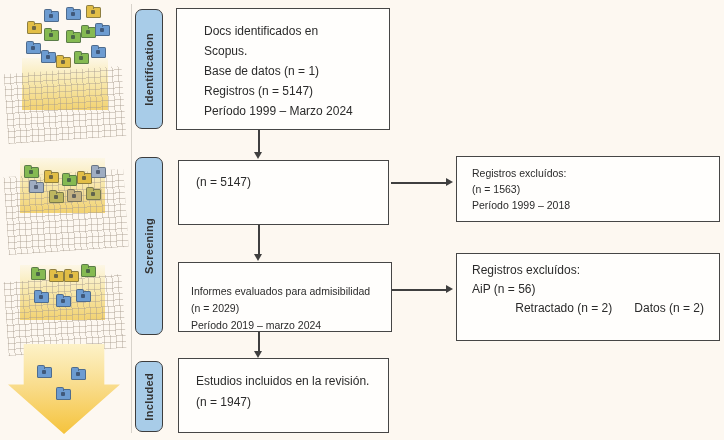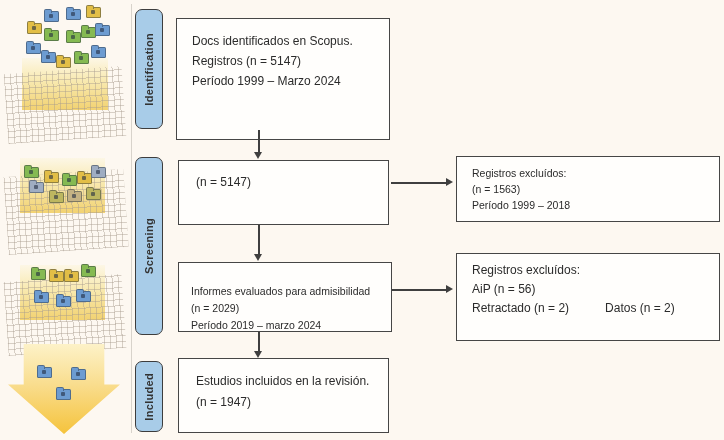--- a/index.html
+++ b/index.html
@@ -32,27 +32,27 @@
 
   
   .stage{position:absolute;left:135px;width:28px;box-sizing:border-box;
     background:#a8cce8;border:1.6px solid #3d3d3d;border-radius:7px;
     display:flex;align-items:center;justify-content:center;}
   .stage span{writing-mode:vertical-rl;transform:rotate(180deg);
     font-size:11px;font-weight:bold;color:#333;letter-spacing:.3px;white-space:nowrap;}
 
   
   .fbox{position:absolute;box-sizing:border-box;background:#fffefc;border:1.6px solid #464646;}
-  #box1{left:176px;top:8px;width:214px;height:122px;padding:12px 15px;font-size:12px;line-height:20px;margin-top:10px;}
+  #box1{left:176px;top:8px;width:214px;height:122px;padding:12px 27px;font-size:12px;line-height:20px;}
   #box2{left:178px;top:160px;width:211px;height:65px;padding:11px 17px;font-size:12px;line-height:20px;}
   #box3{left:178px;top:262px;width:214px;height:70px;padding:20px 12px;font-size:10.5px;line-height:17px;}
   #box4{left:178px;top:358px;width:211px;height:75px;padding:12px 17px;font-size:12px;line-height:21px;}
   #rbox1{left:456px;top:156px;width:264px;height:66px;padding:8px 15px;font-size:10.5px;line-height:16px;}
   #rbox2{left:456px;top:253px;width:264px;height:88px;padding:7px 15px;font-size:12px;line-height:19px;}
-  .row3{display:flex;gap:36px;}
+  .row3{display:flex;gap:22px;justify-content:flex-end;}
 
   
   .vline{position:absolute;width:2px;background:#3f3f3f;}
   .vhead{position:absolute;width:0;height:0;border-left:4.5px solid transparent;border-right:4.5px solid transparent;border-top:7px solid #3f3f3f;}
   .hline{position:absolute;height:2px;background:#3f3f3f;}
   .hhead{position:absolute;width:0;height:0;border-top:4.5px solid transparent;border-bottom:4.5px solid transparent;border-left:7px solid #3f3f3f;}
 </style>
 </head>
 <body>
 
@@ -106,20 +106,21 @@
   </div>
   <div class="stage" id="stage-screening" style="top:157px;height:178px;">
     <span>Screening</span>
   </div>
   <div class="stage" id="stage-included" style="top:361px;height:71px;">
     <span>Included</span>
   </div>
 
   <div class="fbox" id="box1">
     <div>Docs identificados en Scopus.</div>
+    <div>Base de datos (n = 1)</div>
     <div>Registros (n = 5147)</div>
     <div>Período 1999 – Marzo 2024</div>
   </div>
 
   <div class="fbox" id="box2">
     <div>(n = 5147)</div>
   </div>
 
   <div class="fbox" id="box3">
     <div>Informes evaluados para admisibilidad</div>

